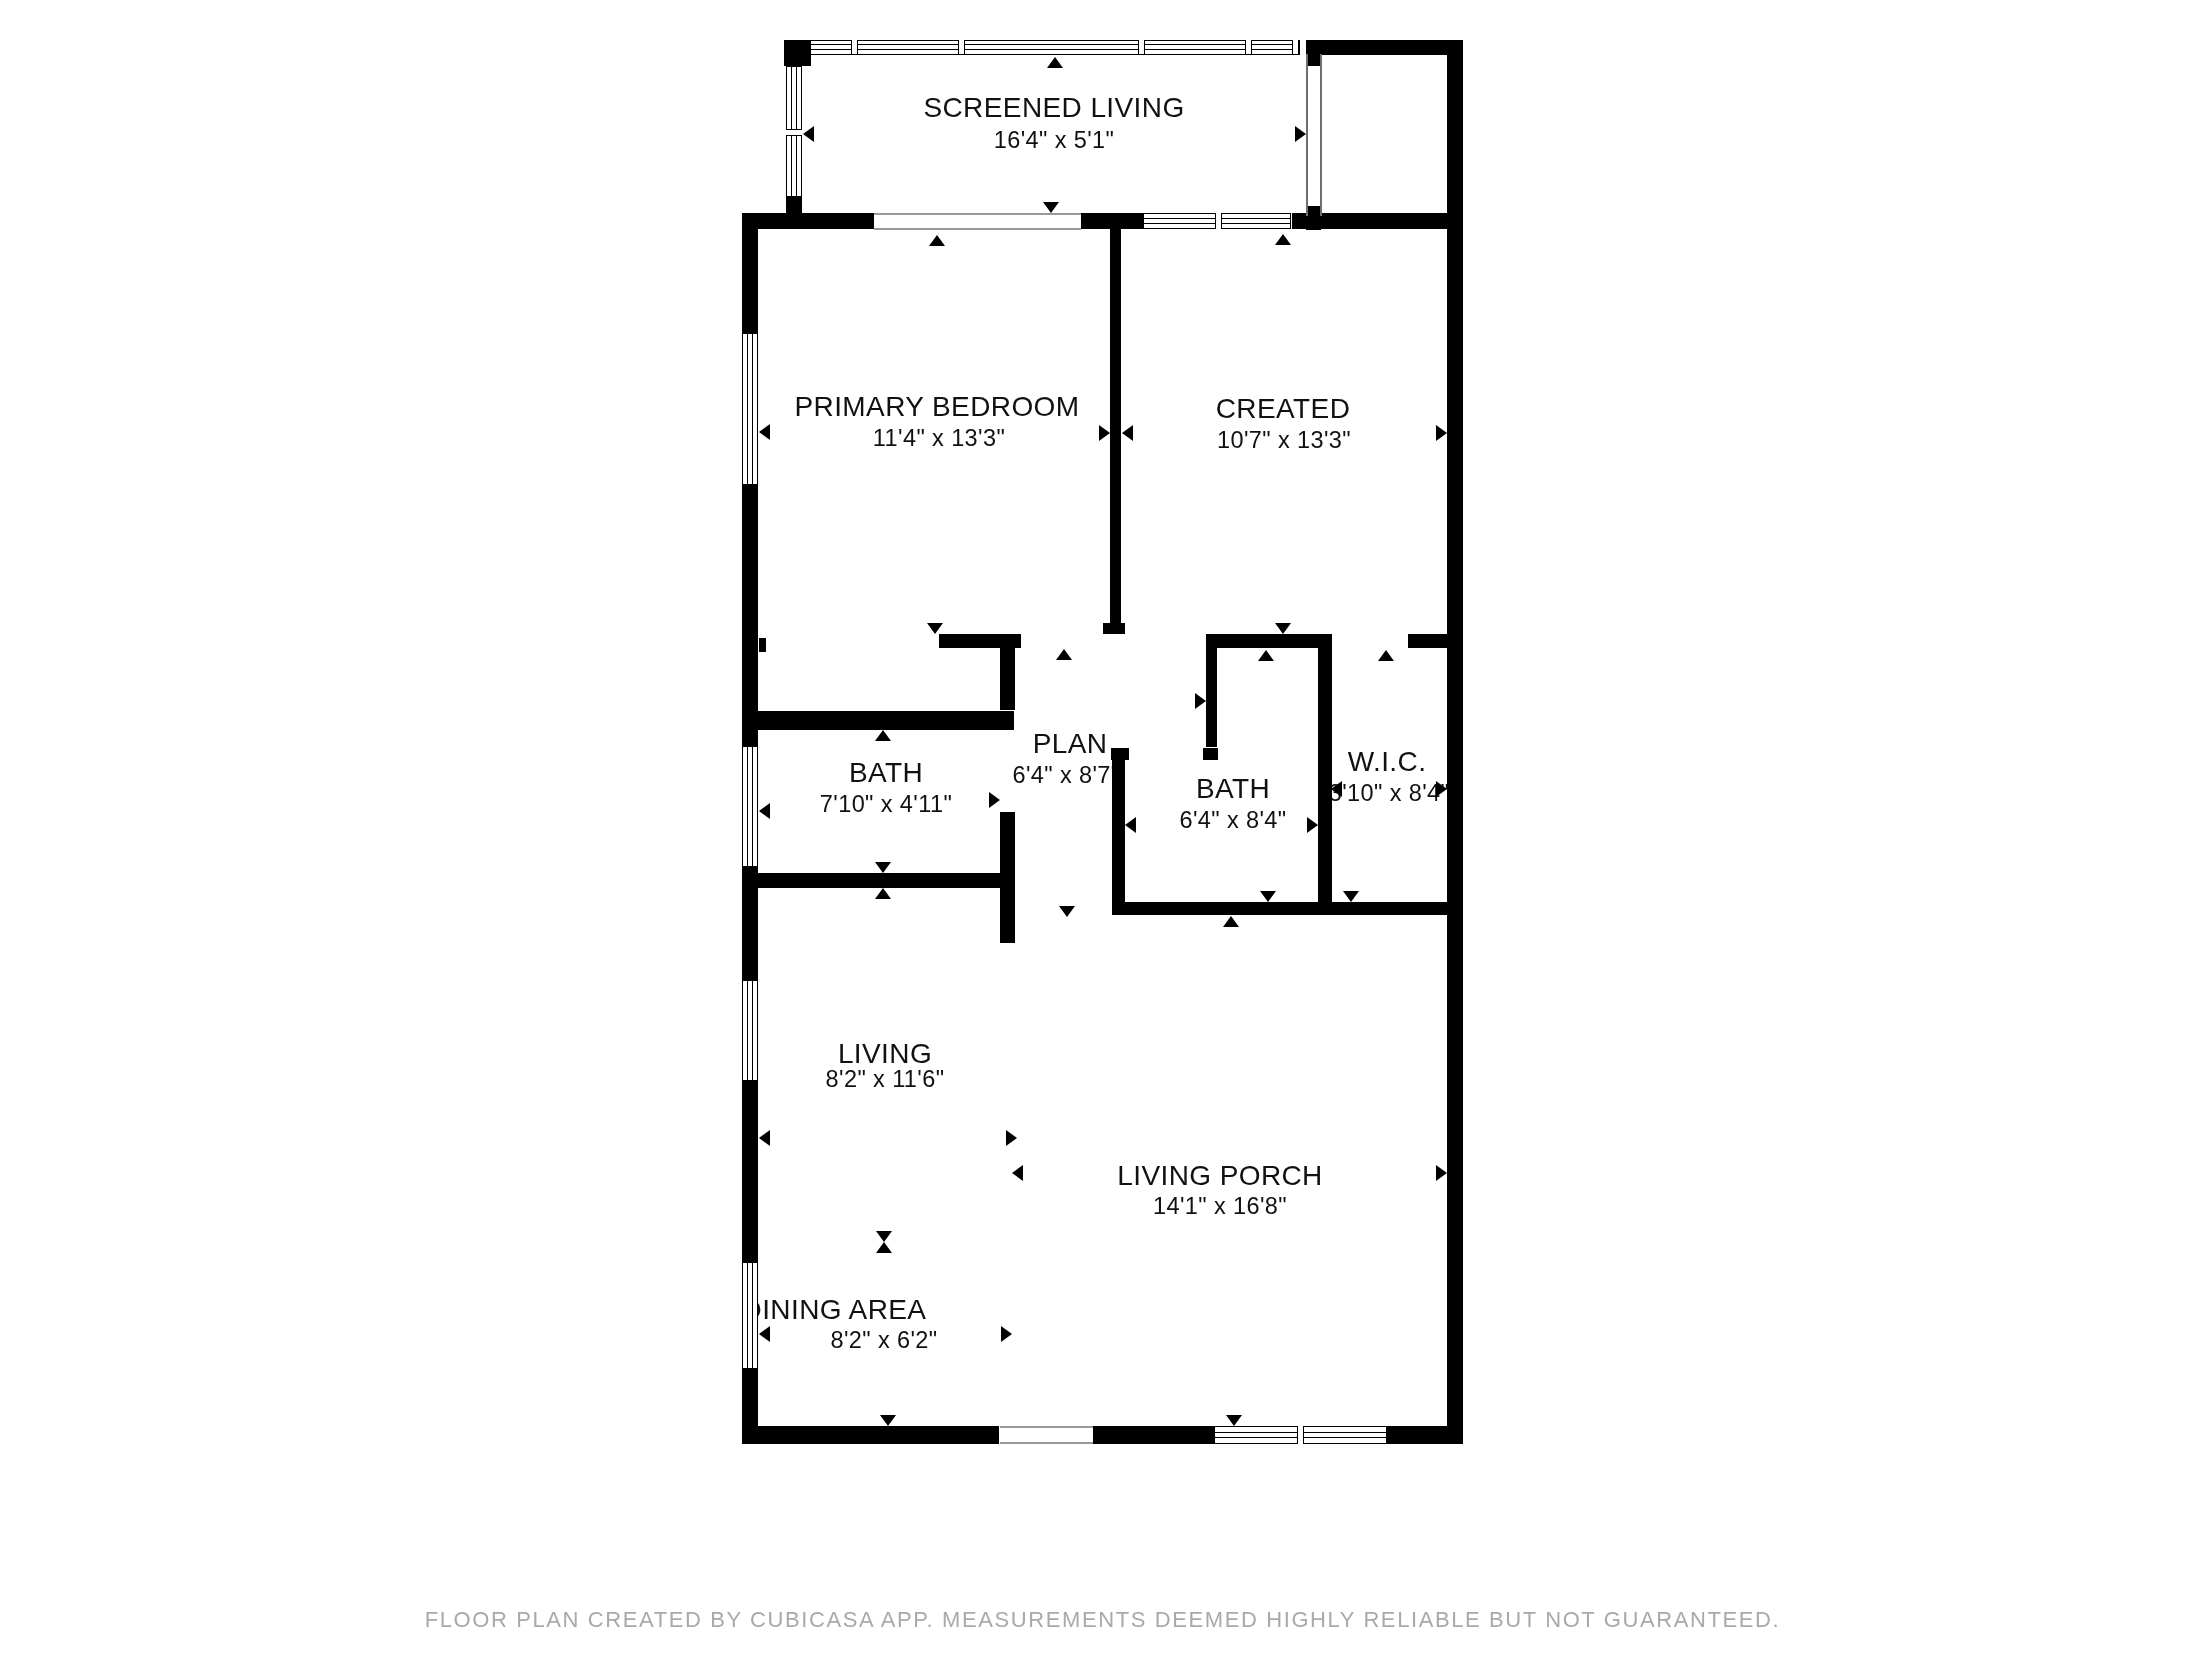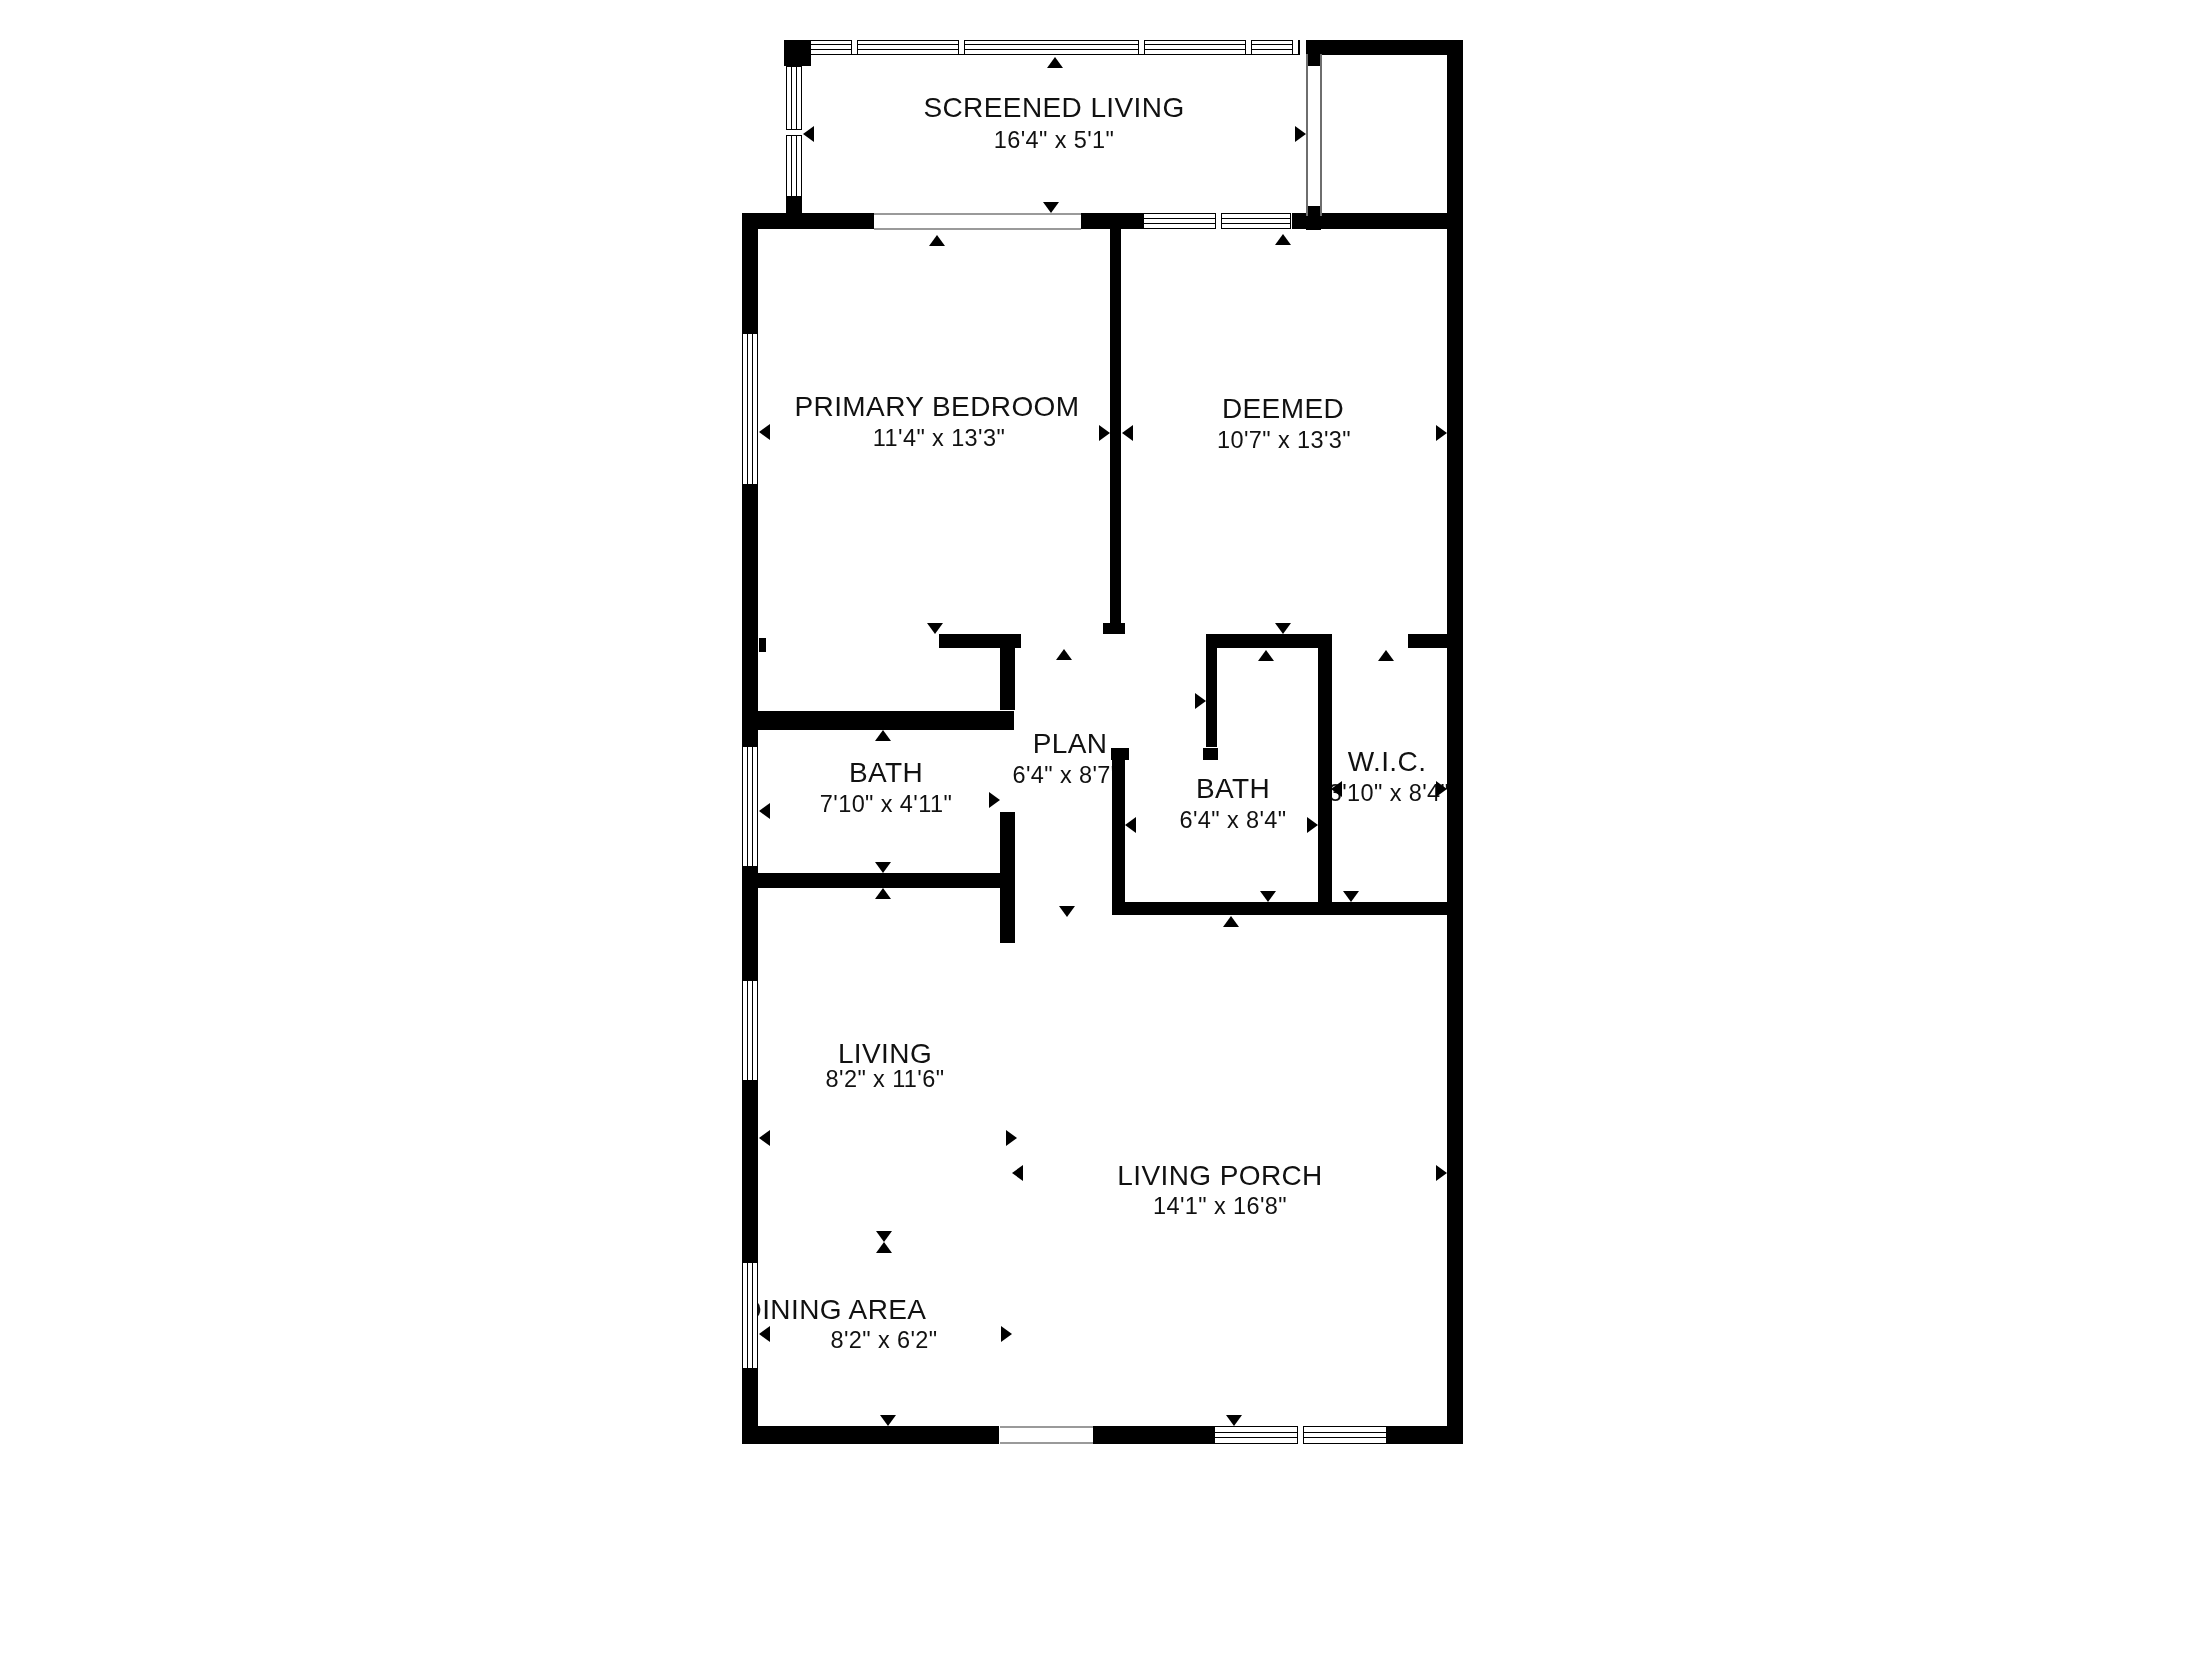--- a/index.html
+++ b/index.html
@@ -37,20 +37,21 @@
   .arr-right { border-top: 8px solid transparent; border-bottom: 8px solid transparent;
                border-left: 11px solid #000; }
   #footer-text { position: absolute; left: 0; top: 1607px; width: 2205px;
                  text-align: center; font-size: 22px; letter-spacing: 1.6px;
                  color: #a9a9a9; z-index: 2; }
 </style>
 </head>
 <body>
 
 <div id="plan">
+  <div id="footer-text">FLOOR PLAN CREATED BY CUBICASA APP. MEASUREMENTS DEEMED HIGHLY RELIABLE BUT NOT GUARANTEED.</div>
 <div class="wall" style="left: 742px; top: 213px; width: 16px; height: 1231px; background: rgb(0, 0, 0);"></div>
     <div class="wall" style="left: 1447px; top: 40px; width: 16px; height: 1404px; background: rgb(0, 0, 0);"></div>
     <div class="wall" style="left: 742px; top: 213px; width: 132px; height: 16px; background: rgb(0, 0, 0);"></div>
     <div class="wall" style="left: 1081px; top: 213px; width: 62px; height: 16px; background: rgb(0, 0, 0);"></div>
     <div class="wall" style="left: 1292px; top: 213px; width: 171px; height: 16px; background: rgb(0, 0, 0);"></div>
     <div class="wall" style="left: 742px; top: 1426px; width: 257px; height: 18.4px; background: rgb(0, 0, 0);"></div>
     <div class="wall" style="left: 1093px; top: 1426px; width: 121px; height: 18.4px; background: rgb(0, 0, 0);"></div>
     <div class="wall" style="left: 1386px; top: 1426px; width: 76px; height: 18.4px; background: rgb(0, 0, 0);"></div>
     <div class="wall" style="left: 1306px; top: 40px; width: 157px; height: 14.7px; background: rgb(0, 0, 0);"></div>
     <div class="wall" style="left: 784px; top: 40px; width: 26.5px; height: 26px; background: rgb(0, 0, 0);"></div>
@@ -147,21 +148,21 @@
     <div class="arrow arr-left" style="left: 759px; top: 1326px;"></div>
     <div class="arrow arr-right" style="left: 1001px; top: 1326px;"></div>
     <div class="arrow arr-up" style="left: 1223px; top: 916px;"></div>
     <div class="arrow arr-down" style="left: 1226px; top: 1415px;"></div>
     <div class="arrow arr-left" style="left: 1012px; top: 1165px;"></div>
     <div class="arrow arr-right" style="left: 1436px; top: 1165px;"></div>
     <div class="room-label" style="left: 1054px; top: 108px;">SCREENED LIVING</div>
     <div class="room-dims" style="left: 1054px; top: 140px;">16'4" x 5'1"</div>
     <div class="room-label" style="left: 937px; top: 407px;">PRIMARY BEDROOM</div>
     <div class="room-dims" style="left: 939px; top: 438px;">11'4" x 13'3"</div>
-    <div class="room-label" style="left: 1283px; top: 409px;">DEEMED</div>
+    <div class="room-label" style="left: 1283px; top: 409px;">CREATED</div>
     <div class="room-dims" style="left: 1284px; top: 440px;">10'7" x 13'3"</div>
     <div class="room-label" style="left: 886px; top: 773px;">BATH</div>
     <div class="room-dims" style="left: 886px; top: 804px;">7'10" x 4'11"</div>
     <div class="room-label" style="left: 1070px; top: 744px;">PLAN</div>
     <div class="room-dims" style="left: 1066px; top: 775px;">6'4" x 8'7"</div>
     <div class="room-label" style="left: 1233px; top: 789px;">BATH</div>
     <div class="room-dims" style="left: 1233px; top: 820px;">6'4" x 8'4"</div>
     <div class="room-label" style="left: 1387px; top: 762px;">W.I.C.</div>
     <div class="room-dims" style="left: 1389px; top: 793px;">3'10" x 8'4"</div>
     <div class="room-label" style="left: 885px; top: 1054px;">LIVING</div>

